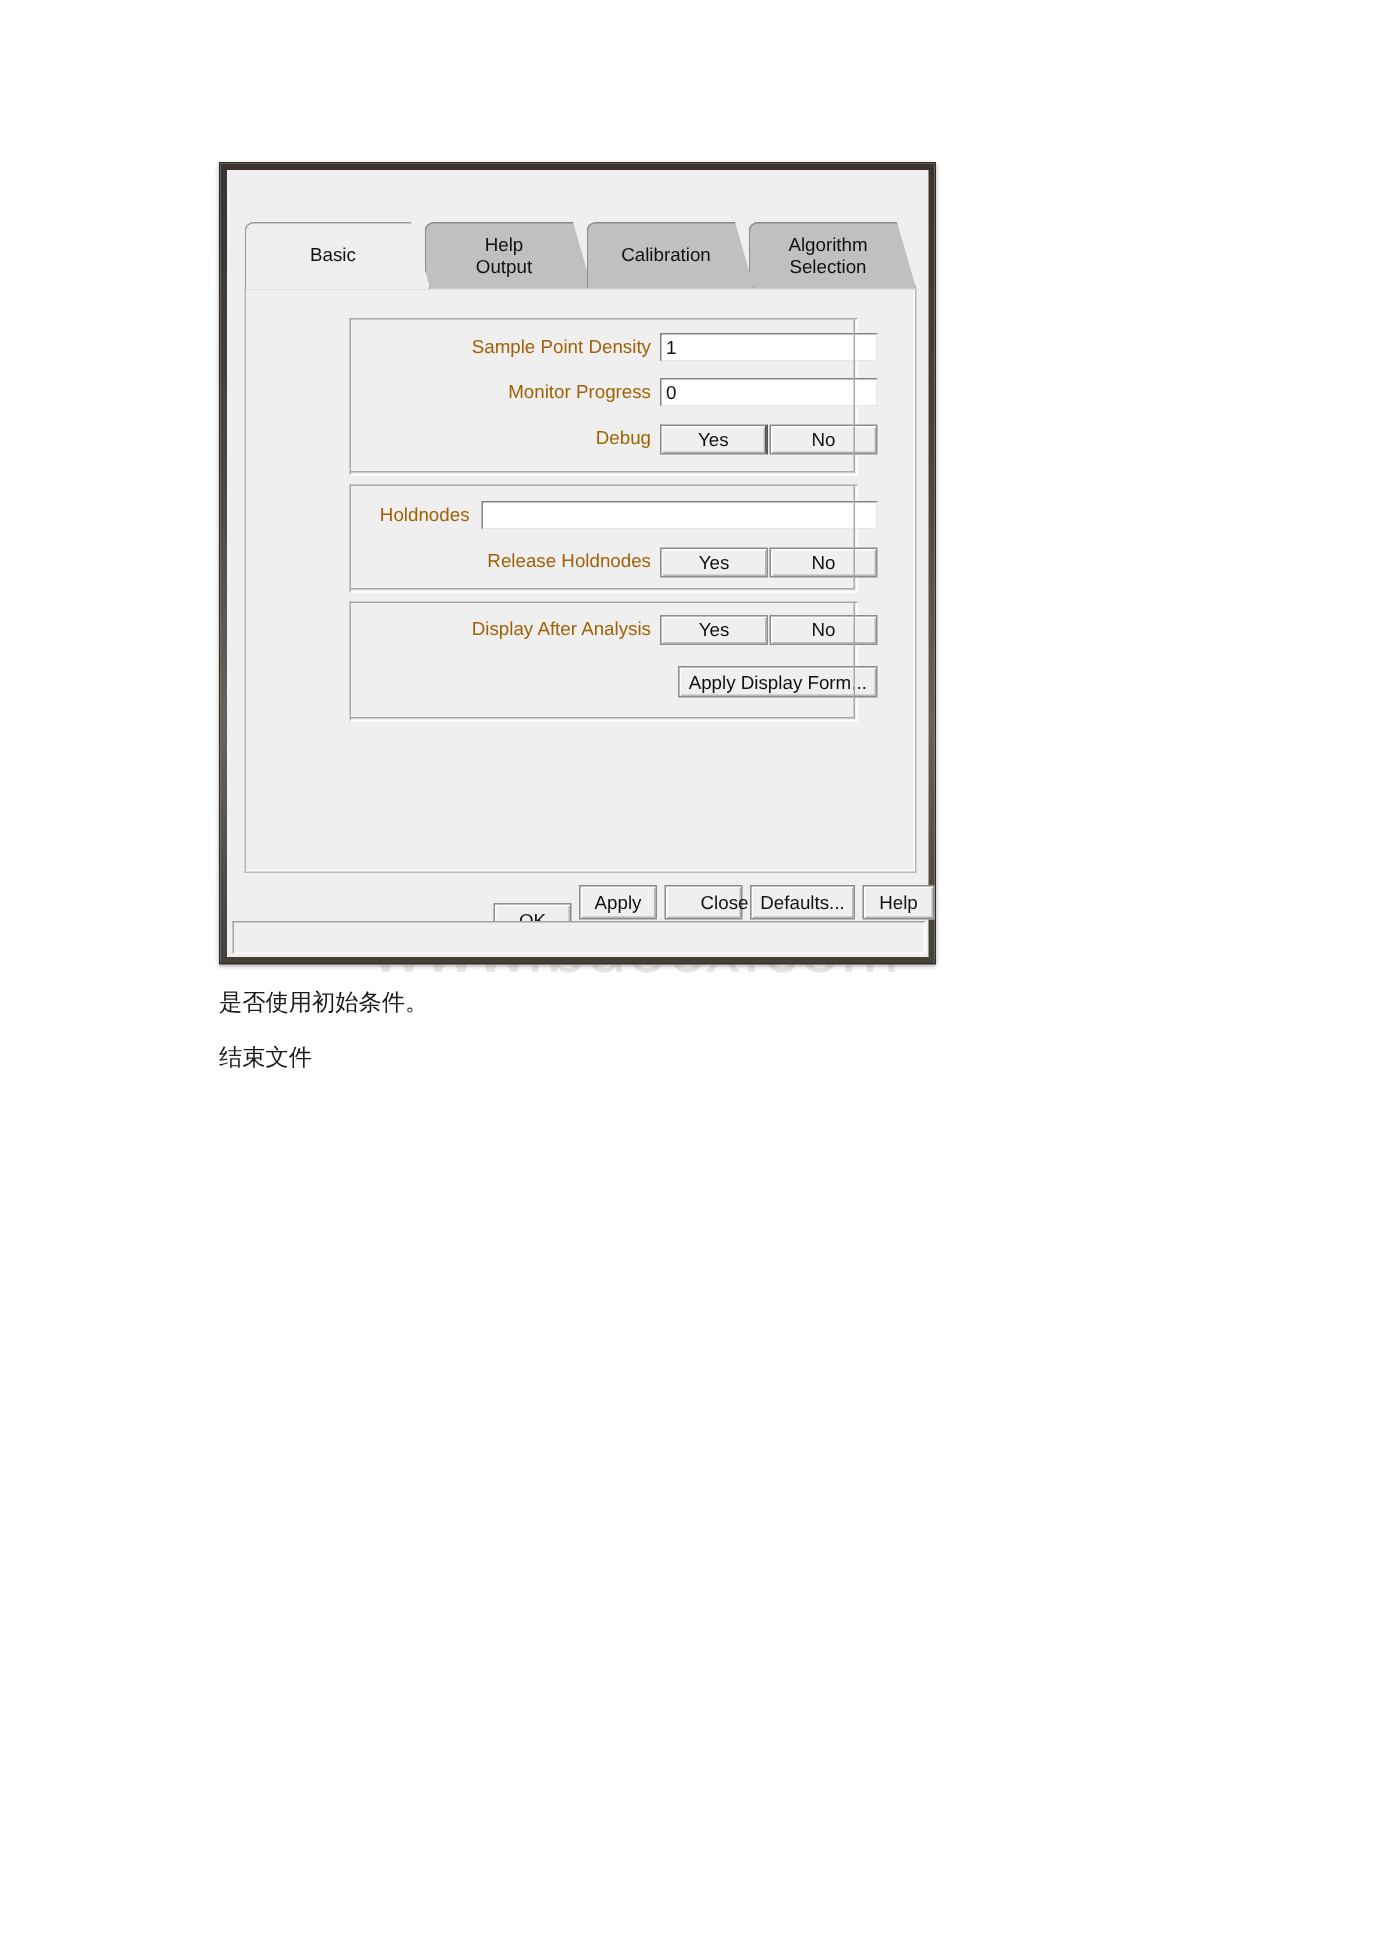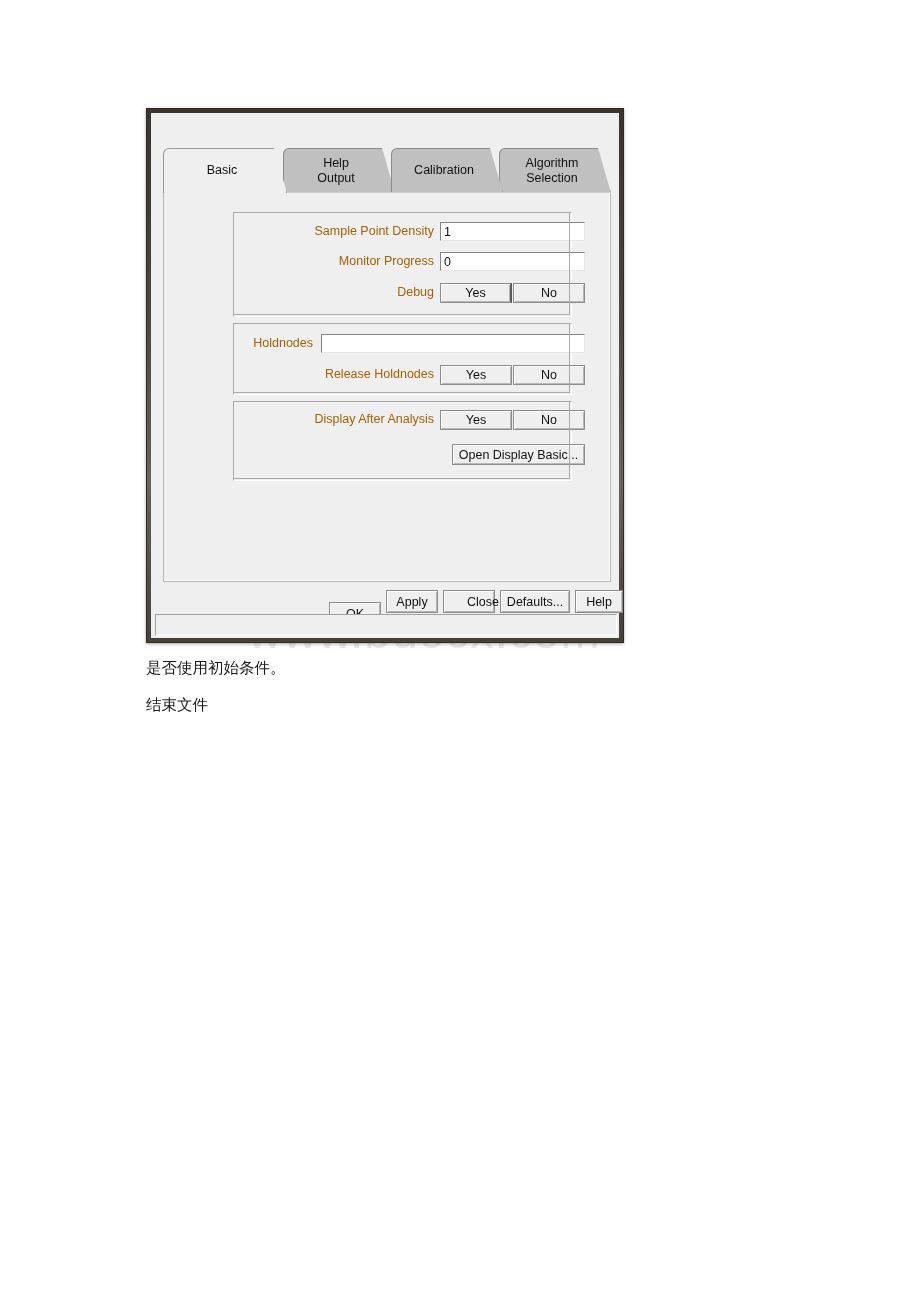--- a/index.html
+++ b/index.html
@@ -374,21 +374,21 @@
 
         <div class="row field-label" id="lbl-rel">Release Holdnodes</div>
         <div class="btn" id="btn-rel-yes">Yes</div>
         <div class="btn" id="btn-rel-no">No</div>
       </div>
 
       <div class="group" id="group3">
         <div class="row field-label" id="lbl-disp">Display After Analysis</div>
         <div class="btn" id="btn-disp-yes">Yes</div>
         <div class="btn" id="btn-disp-no">No</div>
-        <div class="btn" id="btn-openform">Open Display Basic...</div>
+        <div class="btn" id="btn-openform">Apply Display Form...</div>
       </div>
 
     </div>
 
     <div class="btnbar">
       <div class="btn" id="btn-ok">OK</div>
       <div class="btn" id="btn-apply">Apply</div>
       <div class="btn" id="btn-close">Close</div>
       <div class="btn" id="btn-defaults">Defaults...</div>
       <div class="btn" id="btn-help">Help</div>

